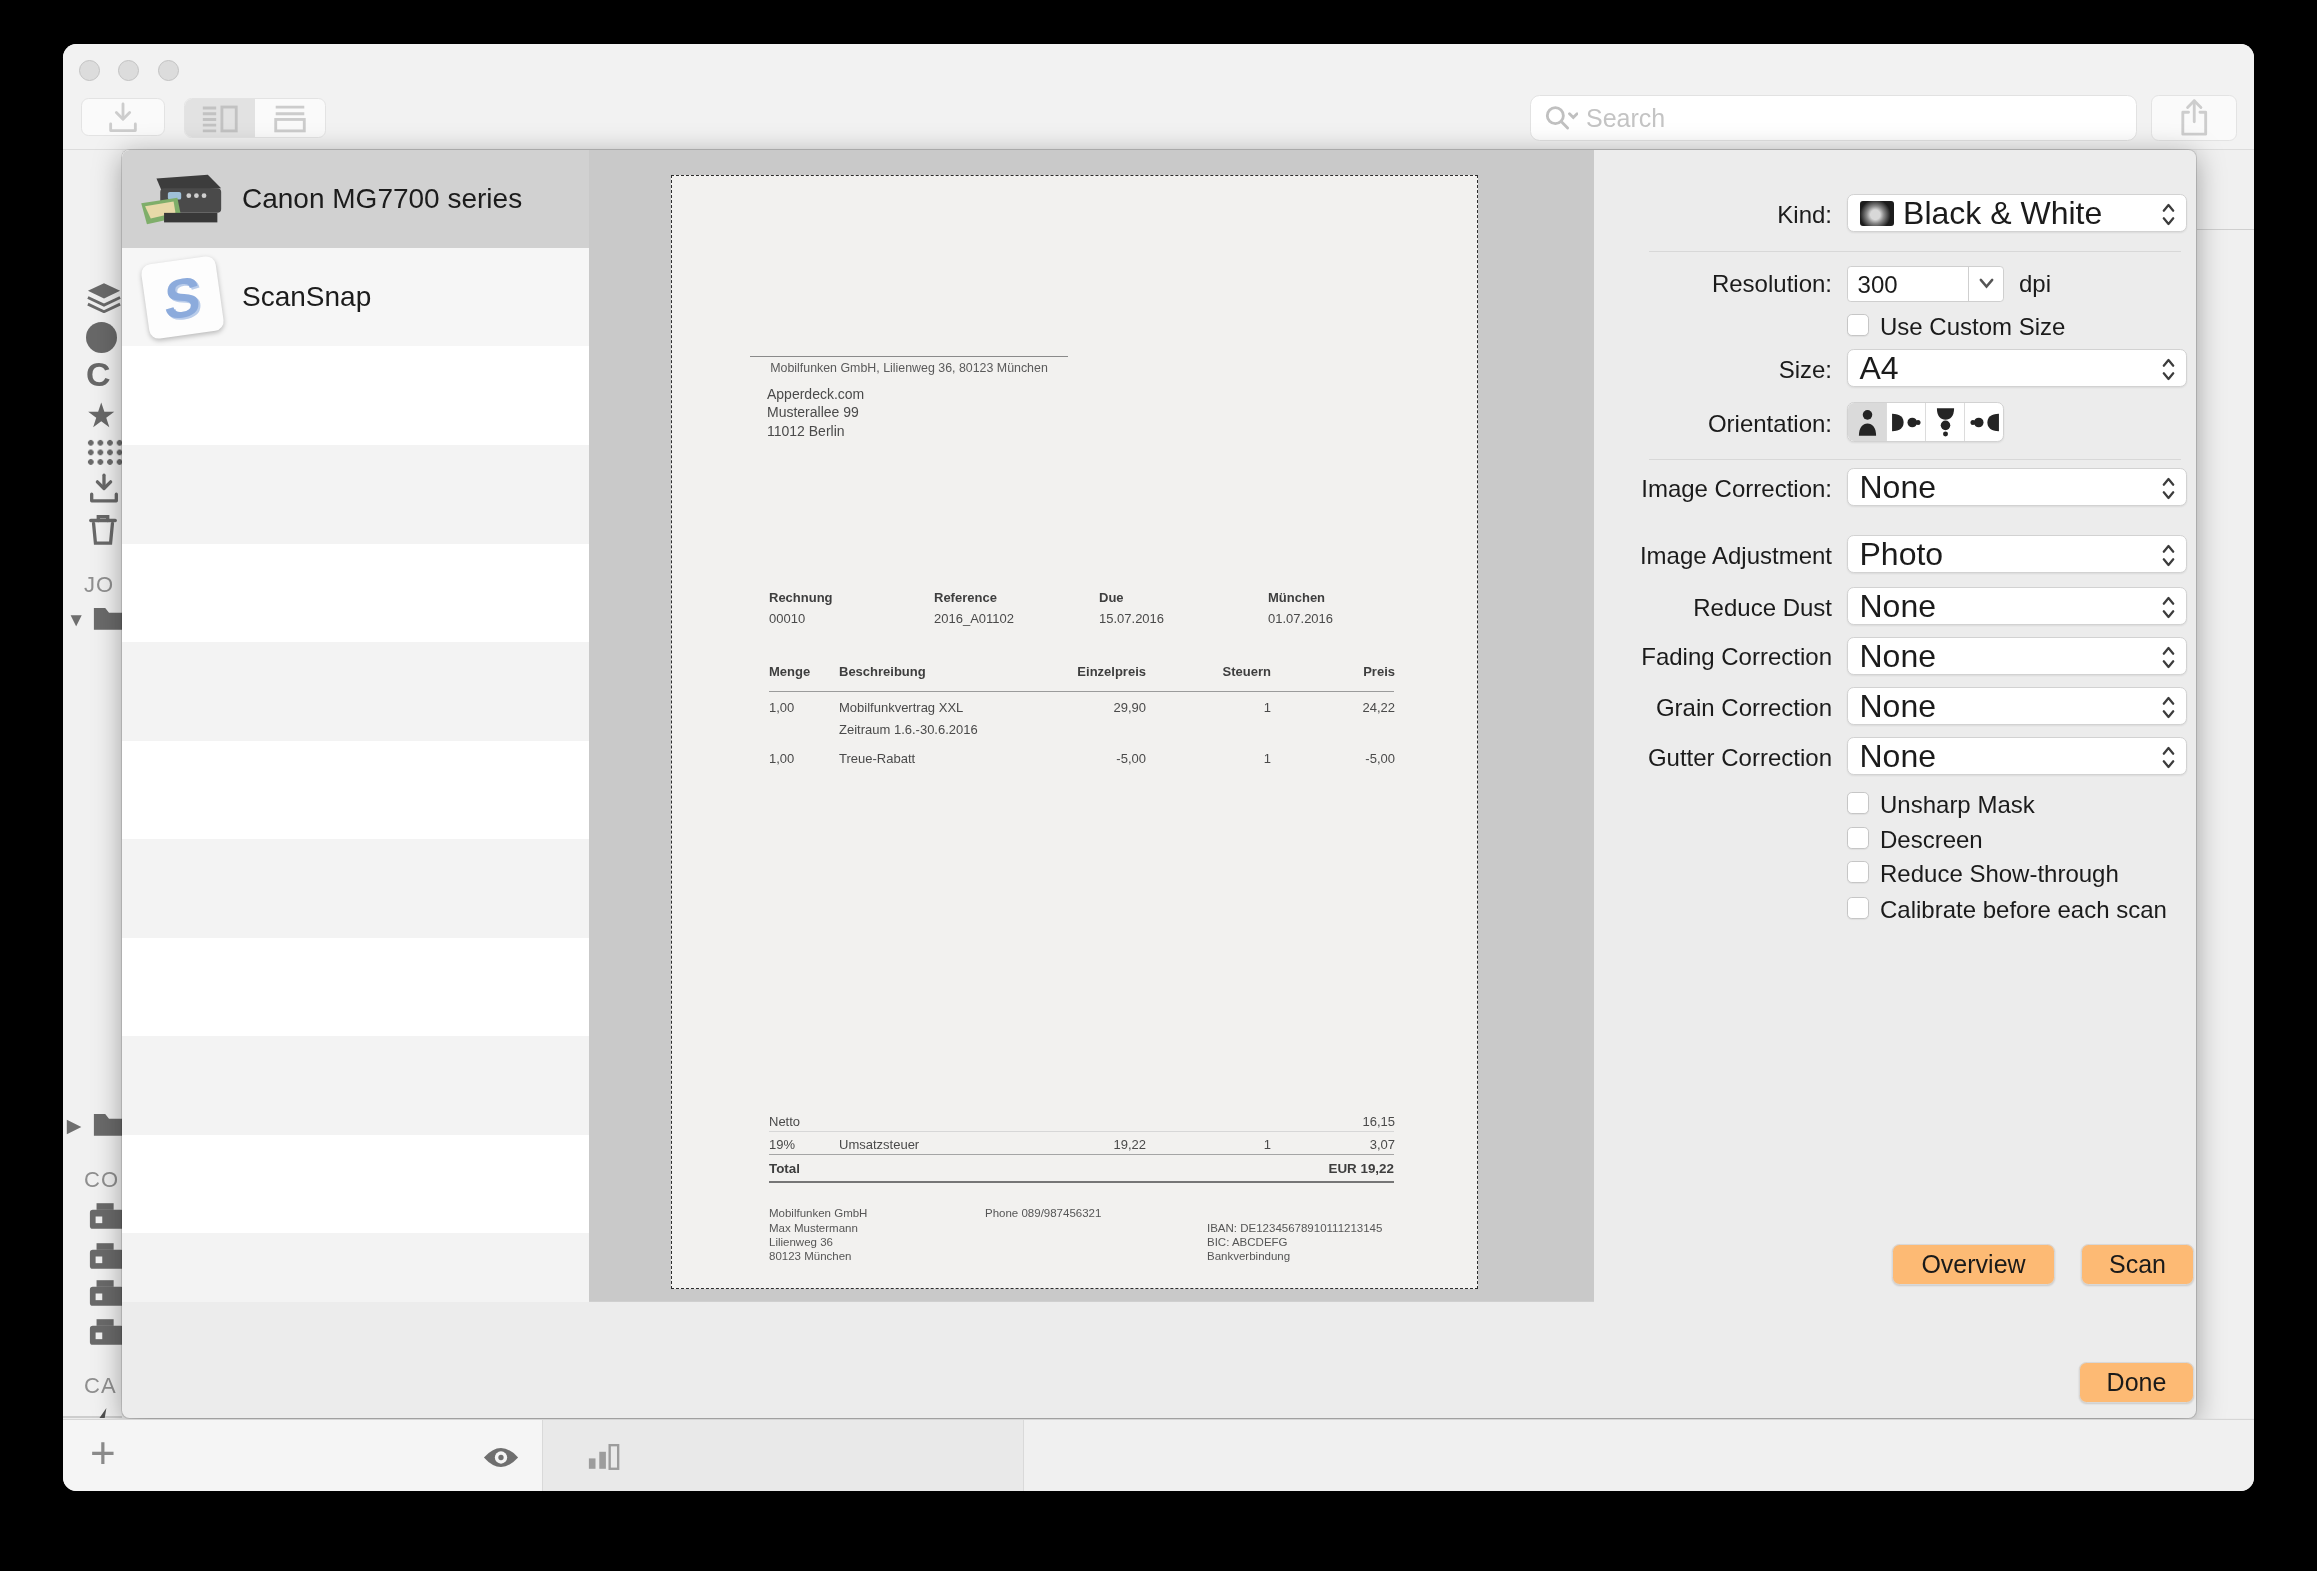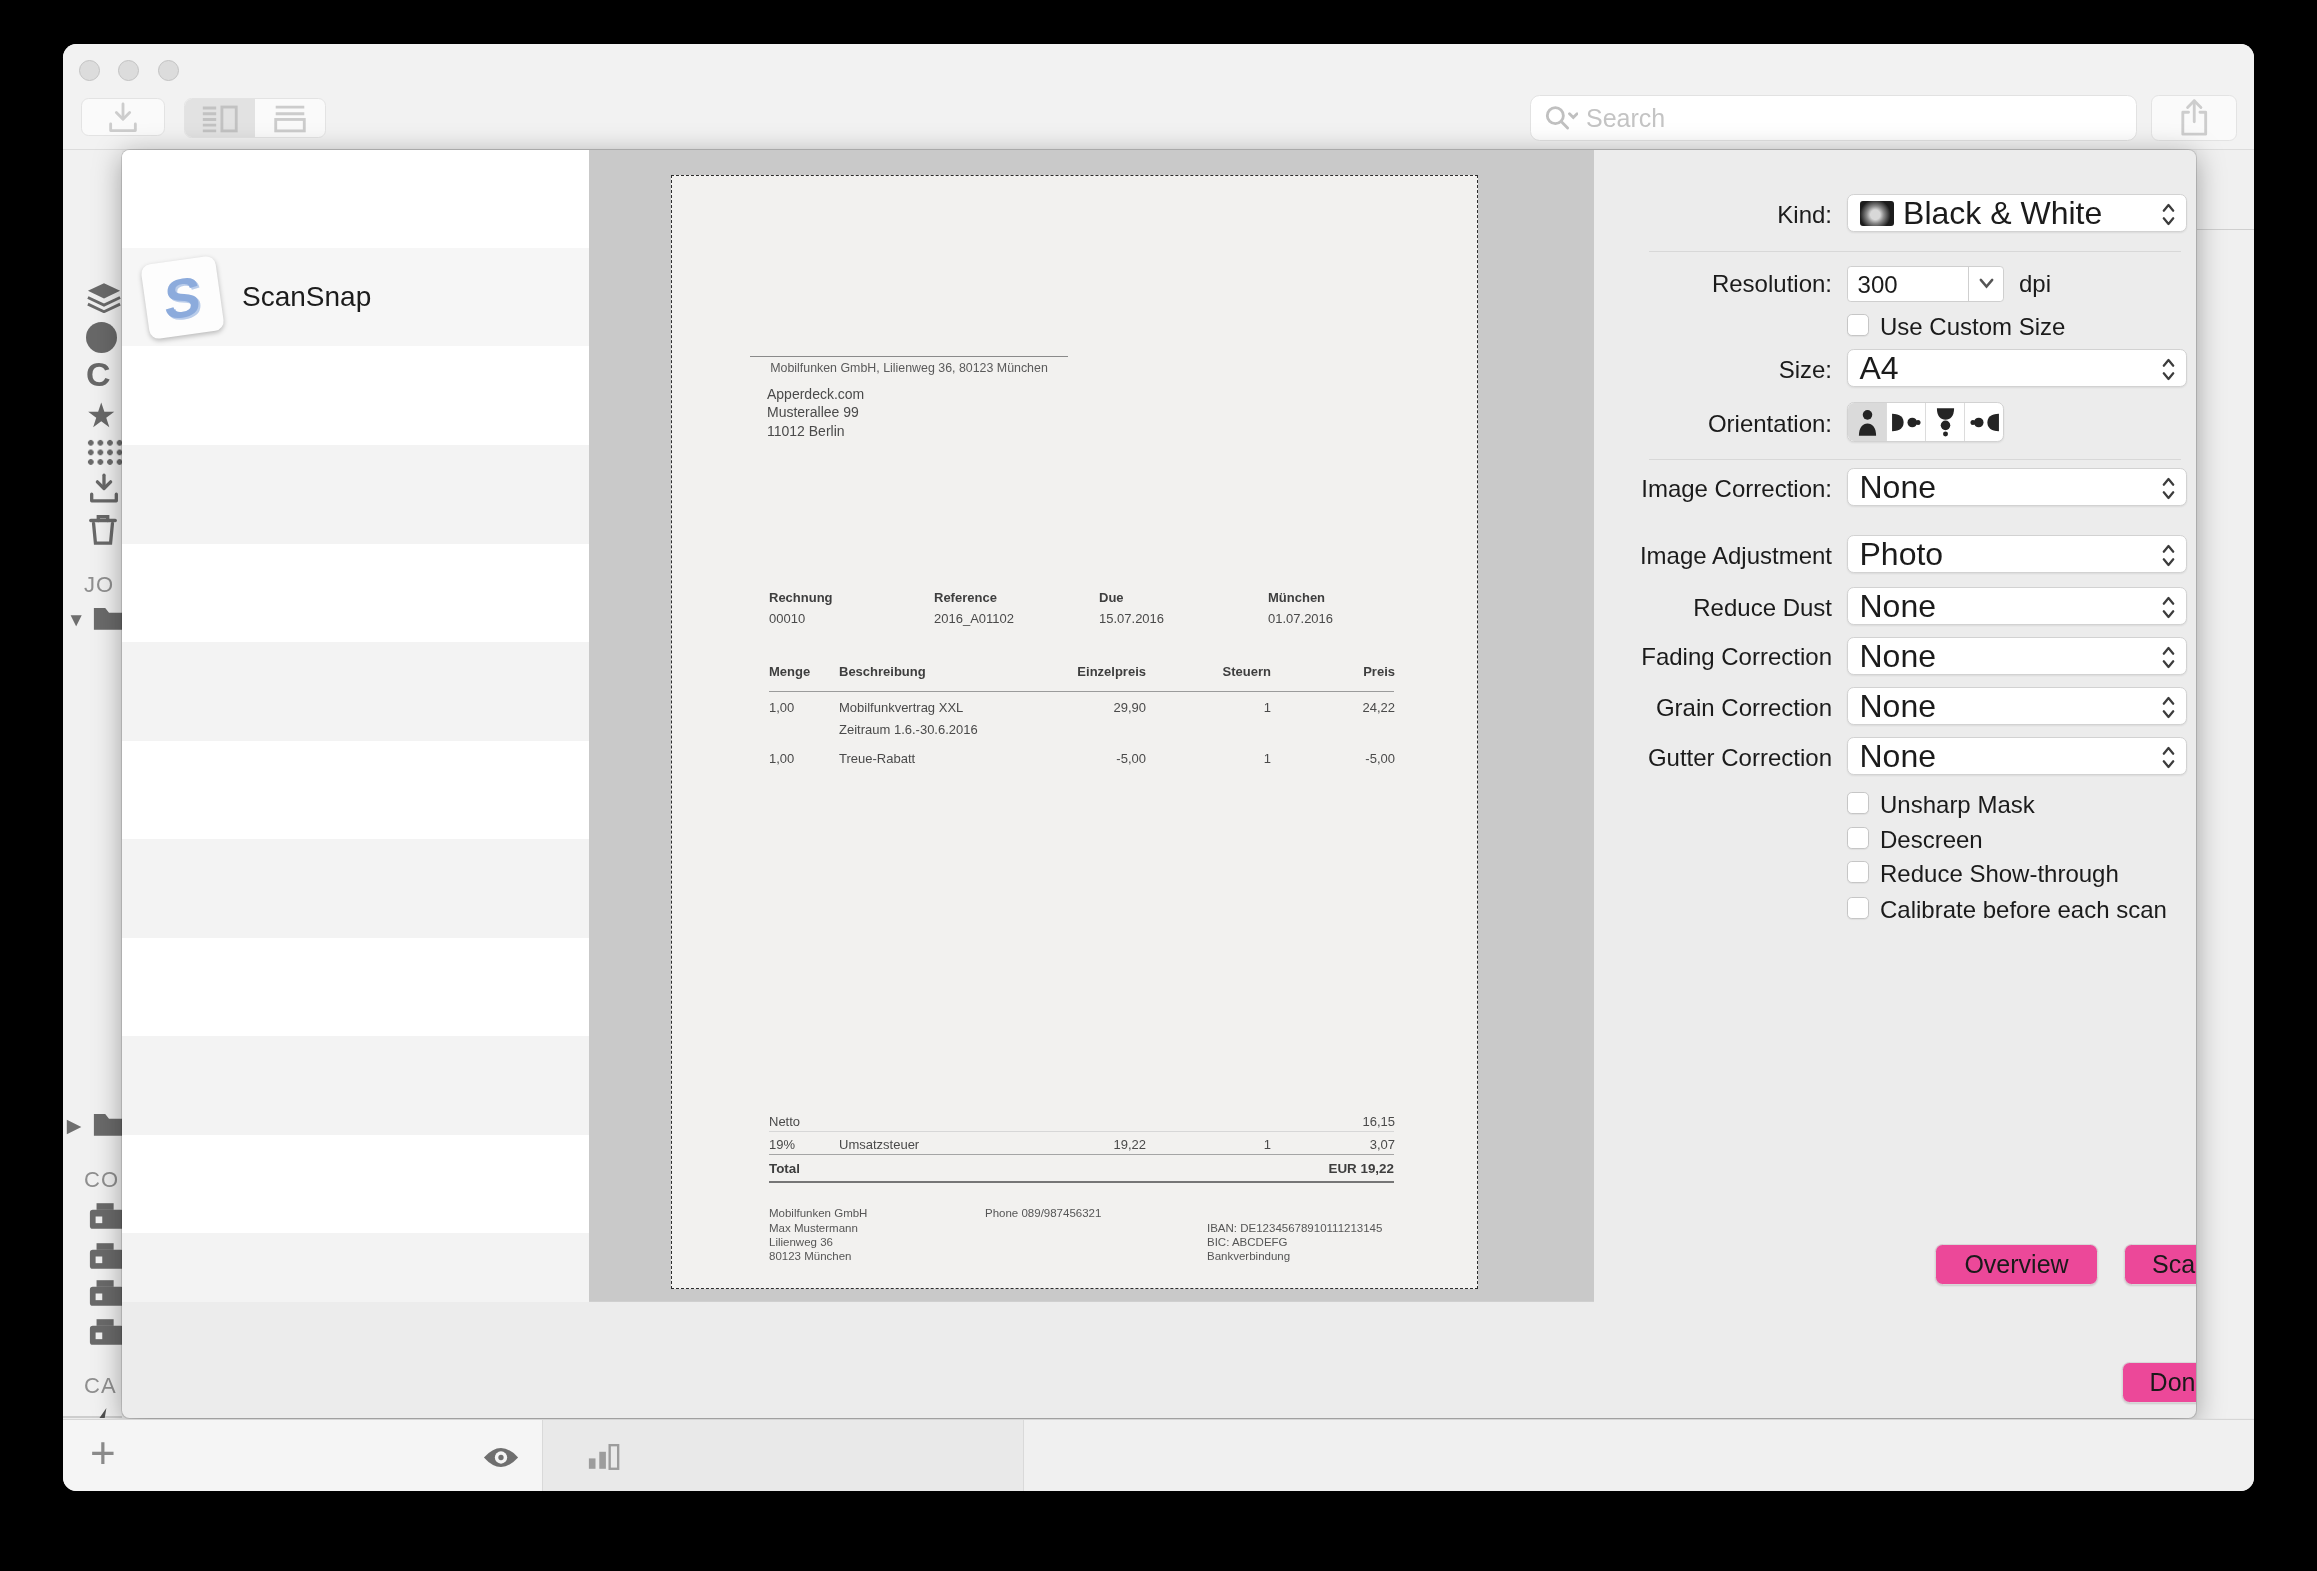--- a/index.html
+++ b/index.html
@@ -69,24 +69,24 @@
   .p-lbl { position:absolute; left:0; width:238px; text-align:right; font-size:24px; color:#1b1b1b; }
   .popup { position:absolute; left:253px; width:340px; height:38px; background:#fff;
            border:1px solid #d2d2d2; border-radius:6.7px; box-shadow:0 1px 1.9px rgba(0,0,0,.08);
            display:flex; align-items:center; padding:0 32.5px 0 11.5px; gap:9.6px; }
   .popup .val { font-size:32px; color:#1b1b1b; }
   .popup .updn { position:absolute; right:8.6px; top:6.7px; }
   .p-div { position:absolute; left:55px; width:532px; height:1px; background:#d8d8d8; }
   .chkbox { position:absolute; left:253px; width:22px; height:22px; background:#fff;
             border:1px solid #c6c6c6; border-radius:4.8px; box-shadow:0 1px 1px rgba(0,0,0,.06); }
   .chk-lbl { position:absolute; left:286px; font-size:24px; color:#1b1b1b; }
-  .mac-btn { position:absolute; background:#ec4899; border:1px solid #d8d8d8; border-radius:7.6px;
+  .mac-btn { position:absolute; background:#fdba74; border:1px solid #d8d8d8; border-radius:7.6px;
              box-shadow:0 1px 1.9px rgba(0,0,0,.15); font-size:25px; color:#1a1a1a;
              display:flex; align-items:center; justify-content:center;
-             font-family:"Liberation Sans",sans-serif;margin-left:43px; }
+             font-family:"Liberation Sans",sans-serif; }
   #combo { position:absolute; left:253px; top:116px; width:157px; height:36px; background:#fff;
            border:1px solid #cfcfcf; border-radius:3.8px; display:flex; }
   #combo .cval { flex:1; font-size:24px; color:#1b1b1b; padding:3.8px 0 0 9.6px; }
   #combo .cbtn { width:35px; border-left:1px solid #cfcfcf; display:flex; align-items:center; justify-content:center; }
   #orient-seg { position:absolute; left:253px; top:252px; width:157px; height:40px; background:#fff;
                 border:1px solid #d2d2d2; border-radius:6.7px; display:flex; overflow:hidden;
                 box-shadow:0 1px 1.9px rgba(0,0,0,.08); }
   #orient-seg .oseg { flex:1; display:flex; align-items:center; justify-content:center;
                       border-right:1px solid #dcdcdc; position:relative; }
   #orient-seg .oseg:last-child { border-right:none; }
@@ -230,20 +230,34 @@
 
   </div>
 
   <div id="right-strip">
     <div class="hline"></div>
   </div>
 
   <div id="sheet">
 
     <div id="scanner-list">
+      <div class="scan-row" style="top:0; background:#d1d1d1;">
+        <svg style="position:absolute; left:17px; top:21px;" width="92" height="59" viewBox="0 0 96 62">
+          <path d="M18 8 L72 4 L86 18 L24 22 Z" fill="#3c3c3c"></path>
+          <rect x="22" y="18" width="64" height="26" rx="4" fill="#4a4a4a"></rect>
+          <rect x="30" y="22" width="14" height="8" rx="2" fill="#9fc0d8"></rect>
+          <circle cx="52" cy="26" r="2.5" fill="#cfcfcf"></circle>
+              <circle cx="60" cy="26" r="2.5" fill="#cfcfcf"></circle>
+          <circle cx="68" cy="26" r="2.5" fill="#cfcfcf"></circle>
+          <path d="M2 34 L40 28 L44 48 L8 56 Z" fill="#7fae6a"></path>
+          <path d="M6 37 L36 32 L38 44 L12 50 Z" fill="#e8d9a8"></path>
+          <rect x="26" y="44" width="56" height="10" fill="#383838"></rect>
+        </svg>
+        <span class="nm">Canon MG7700 series</span>
+      </div>
       <div class="scan-row" style="top:98px; background:#f6f6f6;">
         <div style="position:absolute; left:23px; top:11.5px; width:75px; height:75px; background:#fdfdfd;
                     border-radius:9.6px; transform:rotate(-8deg); box-shadow:0 1.9px 5.7px rgba(0,0,0,.25);
                     display:flex; align-items:center; justify-content:center;">
           <span style="font-size:55px; font-weight:bold; color:#8cabdc; transform:skewX(-8deg); text-shadow:1.9px 1.9px 0 #b9ccea;">S</span>
         </div>
         <span class="nm">ScanSnap</span>
       </div>
       <div id="empty-rows"></div>
     </div>

